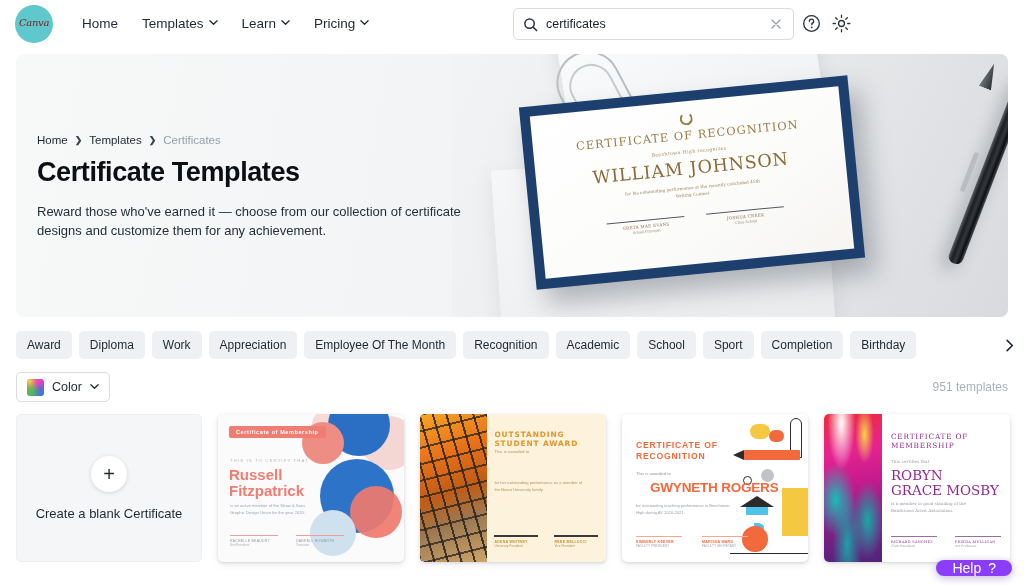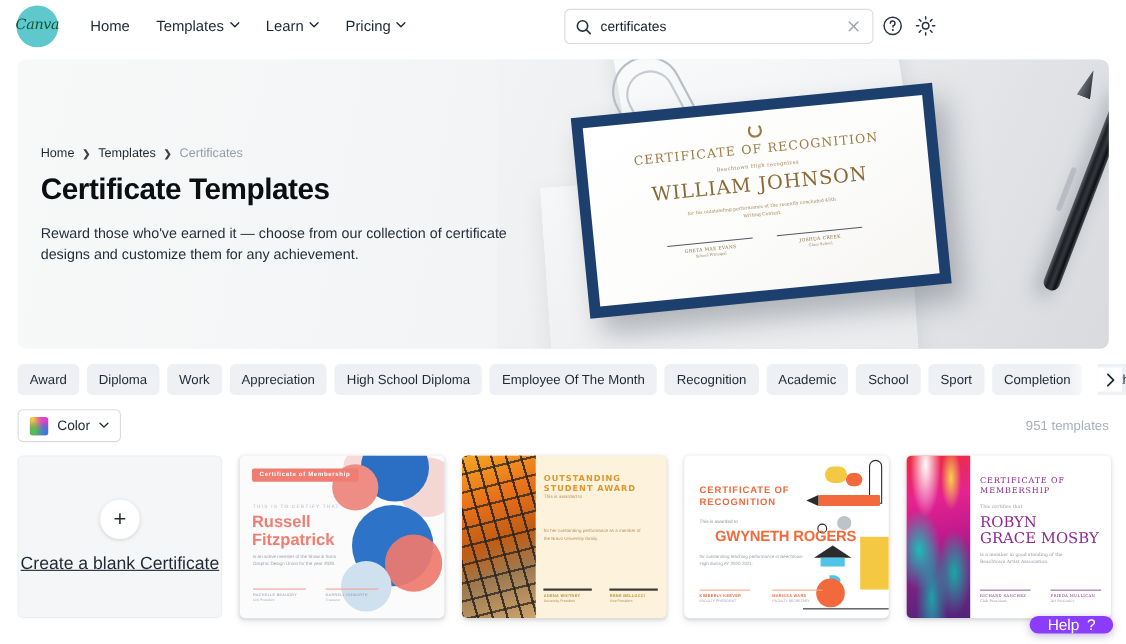--- a/index.html
+++ b/index.html
@@ -22,21 +22,21 @@
   .logo {
     width: 38px; height: 38px; border-radius: 50%;
     background: #5ec8cd;
     margin-left: 15px;
     display: flex; align-items: center; justify-content: center;
     flex: none;
   }
   .logo-text {
     font-family: "DejaVu Serif", serif;
     font-style: italic;
-    font-size: 13px; color: #14532d; letter-spacing: -0.3px;
+    font-size: 10px; color: #7f1d1d; letter-spacing: -0.3px;
     transform: translateY(-1px);
   }
   .nav { display: flex; align-items: center; margin-left: 17px; }
   .nav-item {
     display: flex; align-items: center; gap: 5px;
     font-size: 13.5px; color: #1f2933;
     padding: 6px 12px; cursor: pointer; white-space: nowrap;
   }
   .caret { width: 9px; height: 9px; display: inline-block; position: relative; top: -1px; }
   .caret svg { display: block; }
@@ -278,21 +278,21 @@
     align-items: center; justify-content: center;
     box-shadow: none;
   }
   .plus-circle {
     width: 36px; height: 36px; border-radius: 50%;
     background: #fff; box-shadow: 0 1px 4px rgba(20,30,45,.16);
     display: flex; align-items: center; justify-content: center;
     font-size: 20px; color: #1f2933; font-weight: 300; line-height: 1;
   }
   .blank-label {
-    margin-top: 14px; font-size: 16px; color: #1f2933; text-decoration: underline;
+    margin-top: 14px; font-size: 13px; color: #1f2933;
   }
 
   
   .c2 { background: #fbfbfb; }
   .c2 .shapes { position: absolute; right: 0; top: 0; width: 58%; height: 100%; overflow: hidden; }
   .c2 .s { position: absolute; border-radius: 50%; }
   .c2 .s1 { width: 62px; height: 62px; right: 14px; top: -20px; background: #2a6fc4; }
   .c2 .s2 { width: 42px; height: 42px; right: 60px; top: 8px; background: #ee8d84; }
   .c2 .s3 { width: 54px; height: 54px; right: -12px; top: 2px; background: #f2c9c4; opacity:.75; }
   .c2 .s4 { width: 74px; height: 74px; right: 10px; top: 45px; background: #2d73c8; }
@@ -520,21 +520,20 @@
     <h1 class="hero-h1">Certificate Templates</h1>
     <p class="hero-p">Reward those who've earned it — choose from our collection of certificate designs and customize them for any achievement.</p>
   </div>
 </div>
 
 <div class="chips-row">
   <button class="chip">Award</button>
   <button class="chip">Diploma</button>
   <button class="chip">Work</button>
   <button class="chip">Appreciation</button>
-  <button class="chip">High School Diploma</button>
   <button class="chip">Employee Of The Month</button>
   <button class="chip">Recognition</button>
   <button class="chip">Academic</button>
   <button class="chip">School</button>
   <button class="chip">Sport</button>
   <button class="chip">Completion</button>
   <button class="chip">Birthday</button>
 
   <div class="chips-fade"></div>
   <div class="chips-arrow">

